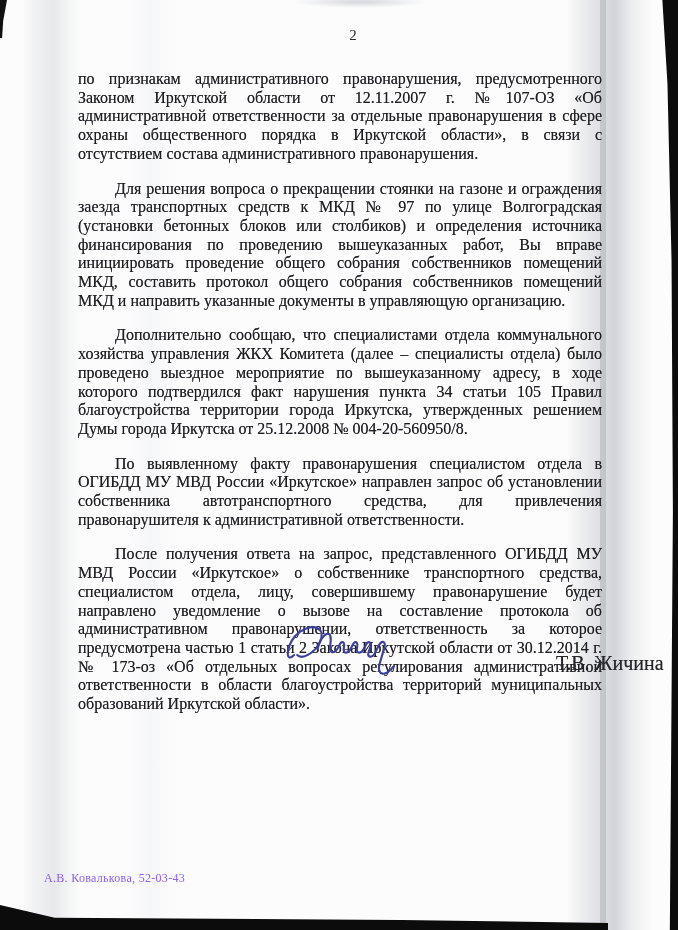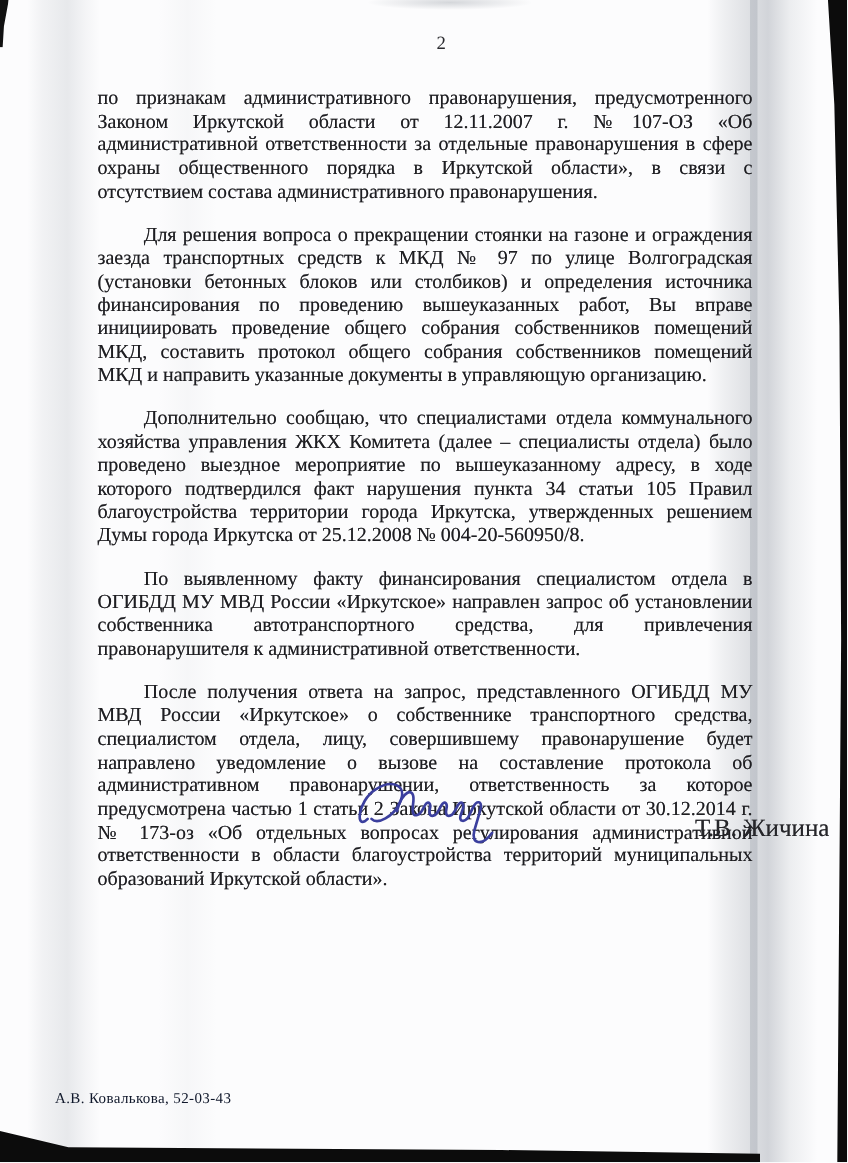--- a/index.html
+++ b/index.html
@@ -77,21 +77,21 @@
   .signature {
     position: absolute; left: 286px; top: 618px; width: 124px; height: 66px;
   }
   .signer-name {
     position: absolute; left: 556px; top: 652px; width: 100px;
     font-size: 20px; white-space: nowrap; color: #26262a;
     text-shadow: 0 0 0.4px rgba(30,30,34,0.6);
   }
   .footer-executor {
     position: absolute; left: 44px; top: 871px;
-    font-size: 12px; letter-spacing: 0.3px; color: #0f172a;
+    font-size: 12px; letter-spacing: 0.3px; color: #8b5cf6;
   }
 </style>
 </head>
 <body>
 
 <div class="page">
 
   <div class="streak-left"></div>
   <div class="streak-mid"></div>
   <div class="streak-right"></div>
@@ -100,21 +100,21 @@
   <div class="edge-right"></div>
   <div class="edge-bottom"></div>
   <div class="corner-top-left"></div>
 
   <div class="page-number">2</div>
 
   <div class="body-text" id="paragraphs">
       <p class="para">по признакам административного правонарушения, предусмотренного Законом Иркутской области от 12.11.2007 г. №107-ОЗ «Об административной ответственности за отдельные правонарушения в сфере охраны общественного порядка в Иркутской области», в связи с отсутствием состава административного правонарушения.</p>
       <p class="para indent">Для решения вопроса о прекращении стоянки на газоне и ограждения заезда транспортных средств к МКД № 97 по улице Волгоградская (установки бетонных блоков или столбиков) и определения источника финансирования по проведению вышеуказанных работ, Вы вправе инициировать проведение общего собрания собственников помещений МКД, составить протокол общего собрания собственников помещений МКД и направить указанные документы в управляющую организацию.</p>
       <p class="para indent">Дополнительно сообщаю, что специалистами отдела коммунального хозяйства управления ЖКХ Комитета (далее – специалисты отдела) было проведено выездное мероприятие по вышеуказанному адресу, в ходе которого подтвердился факт нарушения пункта 34 статьи 105 Правил благоустройства территории города Иркутска, утвержденных решением Думы города Иркутска от 25.12.2008 № 004-20-560950/8.</p>
-      <p class="para indent">По выявленному факту финансирования специалистом отдела в ОГИБДД МУ МВД России «Иркутское» направлен запрос об установлении собственника автотранспортного средства, для привлечения правонарушителя к административной ответственности.</p>
+      <p class="para indent">По выявленному факту правонарушения специалистом отдела в ОГИБДД МУ МВД России «Иркутское» направлен запрос об установлении собственника автотранспортного средства, для привлечения правонарушителя к административной ответственности.</p>
       <p class="para indent">После получения ответа на запрос, представленного ОГИБДД МУ МВД России «Иркутское» о собственнике транспортного средства, специалистом отдела, лицу, совершившему правонарушение будет направлено уведомление о вызове на составление протокола об административном правонарушении, ответственность за которое предусмотрена частью 1 статьи 2 Закона Иркутской области от 30.12.2014 г. № 173-оз «Об отдельных вопросах регулирования административной ответственности в области благоустройства территорий муниципальных образований Иркутской области».</p>
     </div>
 
   <svg class="signature" viewBox="0 0 122 64" xmlns="http://www.w3.org/2000/svg">
     <g fill="none" stroke="#3b3f9e" stroke-width="2.1" stroke-linecap="round" stroke-linejoin="round">
       <path d="M8 36 C-2 46 0 22 14 13 C28 4 40 10 33 24 C28 34 16 41 11 36"></path>
       <path d="M31 30 C35 14 45 10 44 22 C43 30 43 34 47 33 C51 32 52 26 54 24 C56 22 58 24 57 28 C56 32 57 35 61 33 C64 31 65 26 67 24 C69 22 71 24 70 28 C69 32 70 35 74 33 C77 31 78 26 80 24 C82 22 84 24 83 28 L81 34 C80 38 84 39 87 35 L91 27 C94 21 98 22 97 28 L92 45 C89 56 98 58 106 47"></path>
     </g>
   </svg>
 

